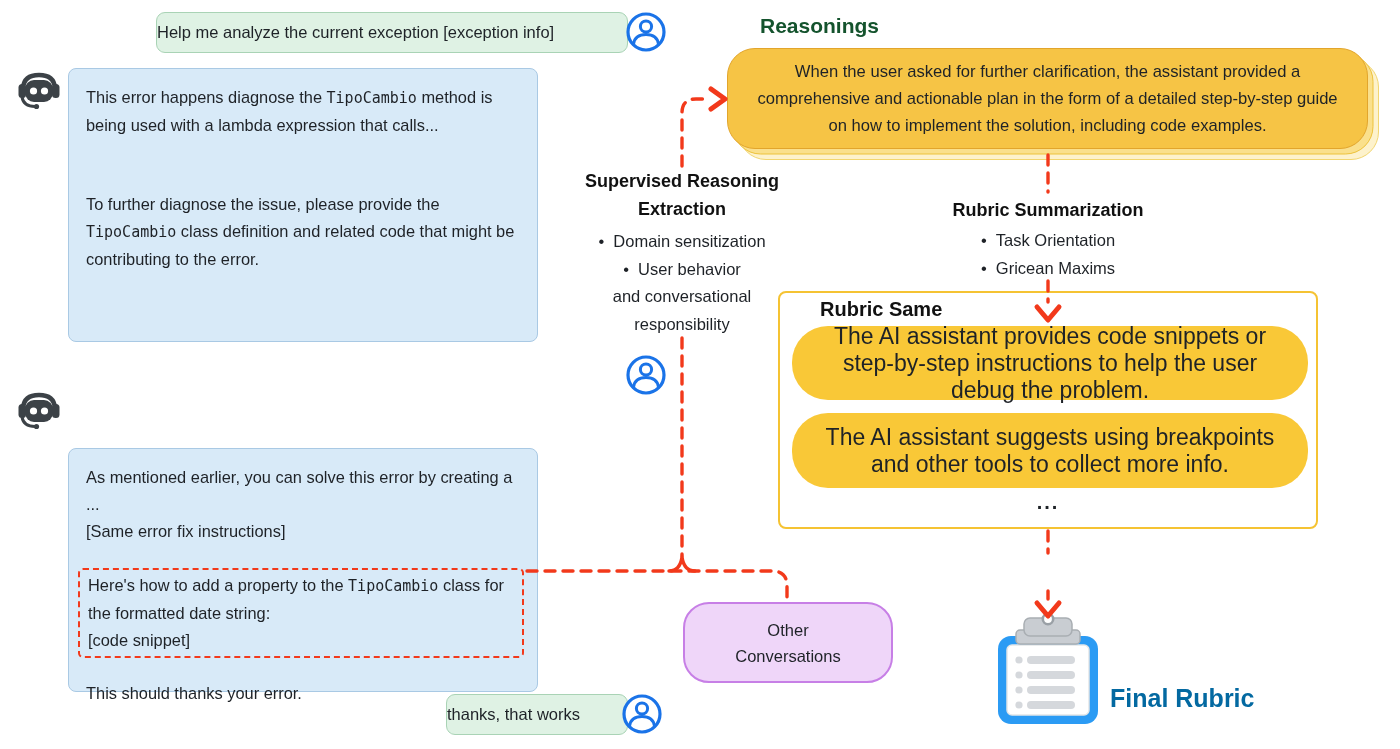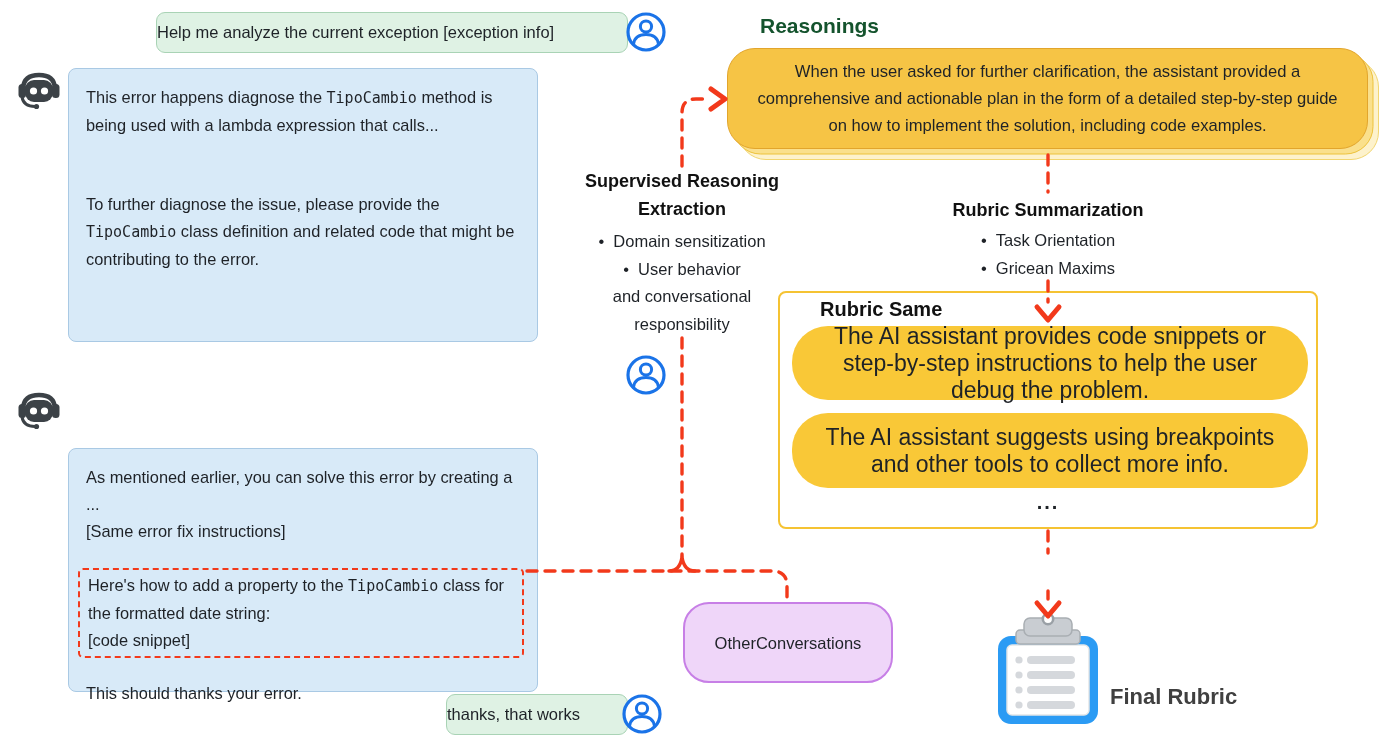--- a/index.html
+++ b/index.html
@@ -36,21 +36,21 @@
   .layer.l3{transform:translate(11px,11px);background:var(--card-layer3);border:1.5px solid var(--card-layer3-border);}
   .layer.l2{transform:translate(5.5px,5.5px);background:var(--card-layer2);border:1.5px solid var(--card-layer2-border);}
   .layer.l1{background:var(--card-yellow);border:1.5px solid var(--card-border);
     display:flex;align-items:center;justify-content:center;text-align:center;
     font-size:16.6px;line-height:27px;padding:4px 26px;box-sizing:border-box;}
   .pool{background:#fff;border:2px solid var(--pool-border);border-radius:8px;box-sizing:border-box;}
   .pill{background:var(--pill-yellow);border-radius:36px;display:flex;align-items:center;justify-content:center;
     text-align:center;font-size:23px;line-height:27px;padding:8px 26px;box-sizing:border-box;}
   .ellipsis{font-size:20px;font-weight:bold;letter-spacing:2px;text-align:center;}
   .purple{background:var(--purple-fill);border:2px solid var(--purple-border);border-radius:26px;
-    display:flex;flex-direction:row;align-items:center;justify-content:center;
+    display:flex;flex-direction:column;align-items:center;justify-content:center;
     font-size:16.5px;line-height:26px;box-sizing:border-box;}
   svg.connectors{position:absolute;left:0;top:0;pointer-events:none;}
   .dash{stroke:var(--accent-red);stroke-width:3.4;fill:none;stroke-dasharray:10 8;stroke-linecap:round;}
   .solid{stroke:var(--accent-red);fill:none;stroke-linecap:round;stroke-linejoin:round;}
   .head{stroke-width:5;} .merge{stroke-width:3.4;}
 </style>
 </head>
 <body>
 
 <div id="canvas">
@@ -186,21 +186,21 @@
       <circle cx="31" cy="52" r="3.6"></circle>
         <rect x="39" y="48" width="48" height="8" rx="4"></rect>
       <circle cx="31" cy="67" r="3.6"></circle>
         <rect x="39" y="63" width="48" height="8" rx="4"></rect>
       <circle cx="31" cy="82" r="3.6"></circle>
         <rect x="39" y="78" width="48" height="8" rx="4"></rect>
       <circle cx="31" cy="97" r="3.6"></circle>
         <rect x="39" y="93" width="48" height="8" rx="4"></rect>
     </g>
   </svg>
-  <div class="abs" style="left:1110px;top:684px;font-size:22px;font-weight:bold;color:#404040;">Final Rubric</div>
+  <div class="abs" style="left:1110px;top:684px;font-size:25px;font-weight:bold;color:#0369a1;">Final Rubric</div>
 
   <svg class="connectors" width="1400" height="749" viewBox="0 0 1400 749">
 
     <path class="dash" d="M 682 166 V 113 Q 682 99 696 99 H 709"></path>
     <path class="solid head" d="M 711 89 L 725 99 L 711 109"></path>
 
     <path class="dash" d="M 682 338 V 556"></path>
     <path class="solid merge" d="M 669 571 Q 680 571 682 557 M 695 571 Q 684 571 682 557"></path>
 
     <path class="dash" d="M 527 571 H 772 Q 787 571 787 586 V 600"></path>

